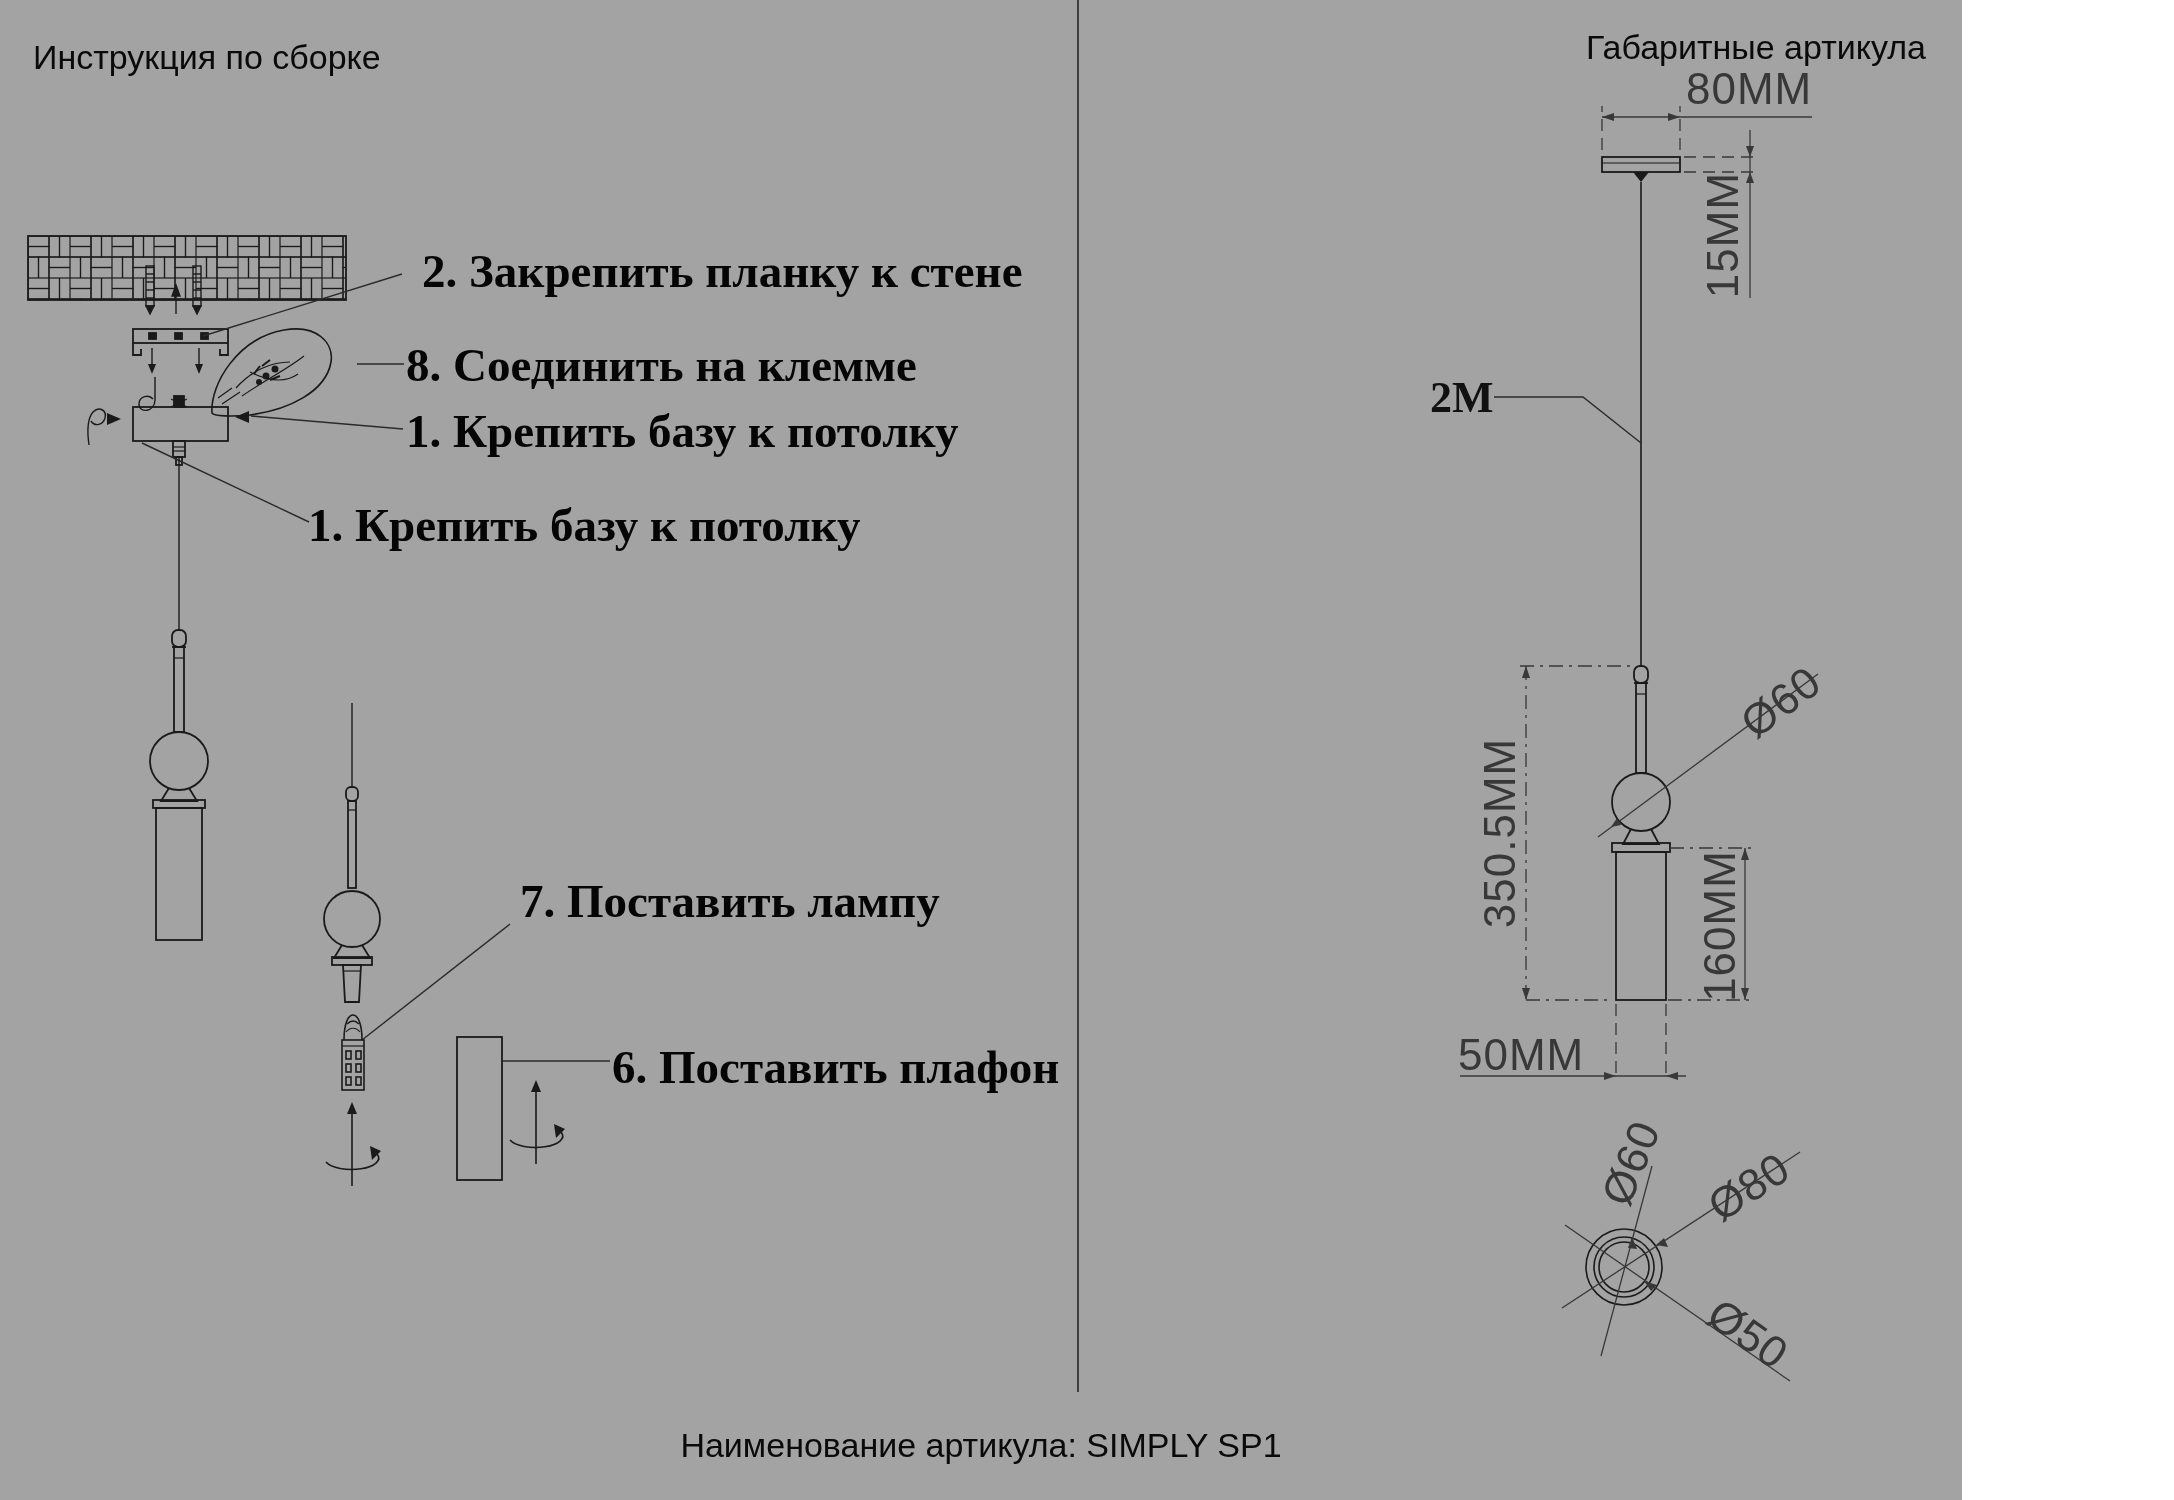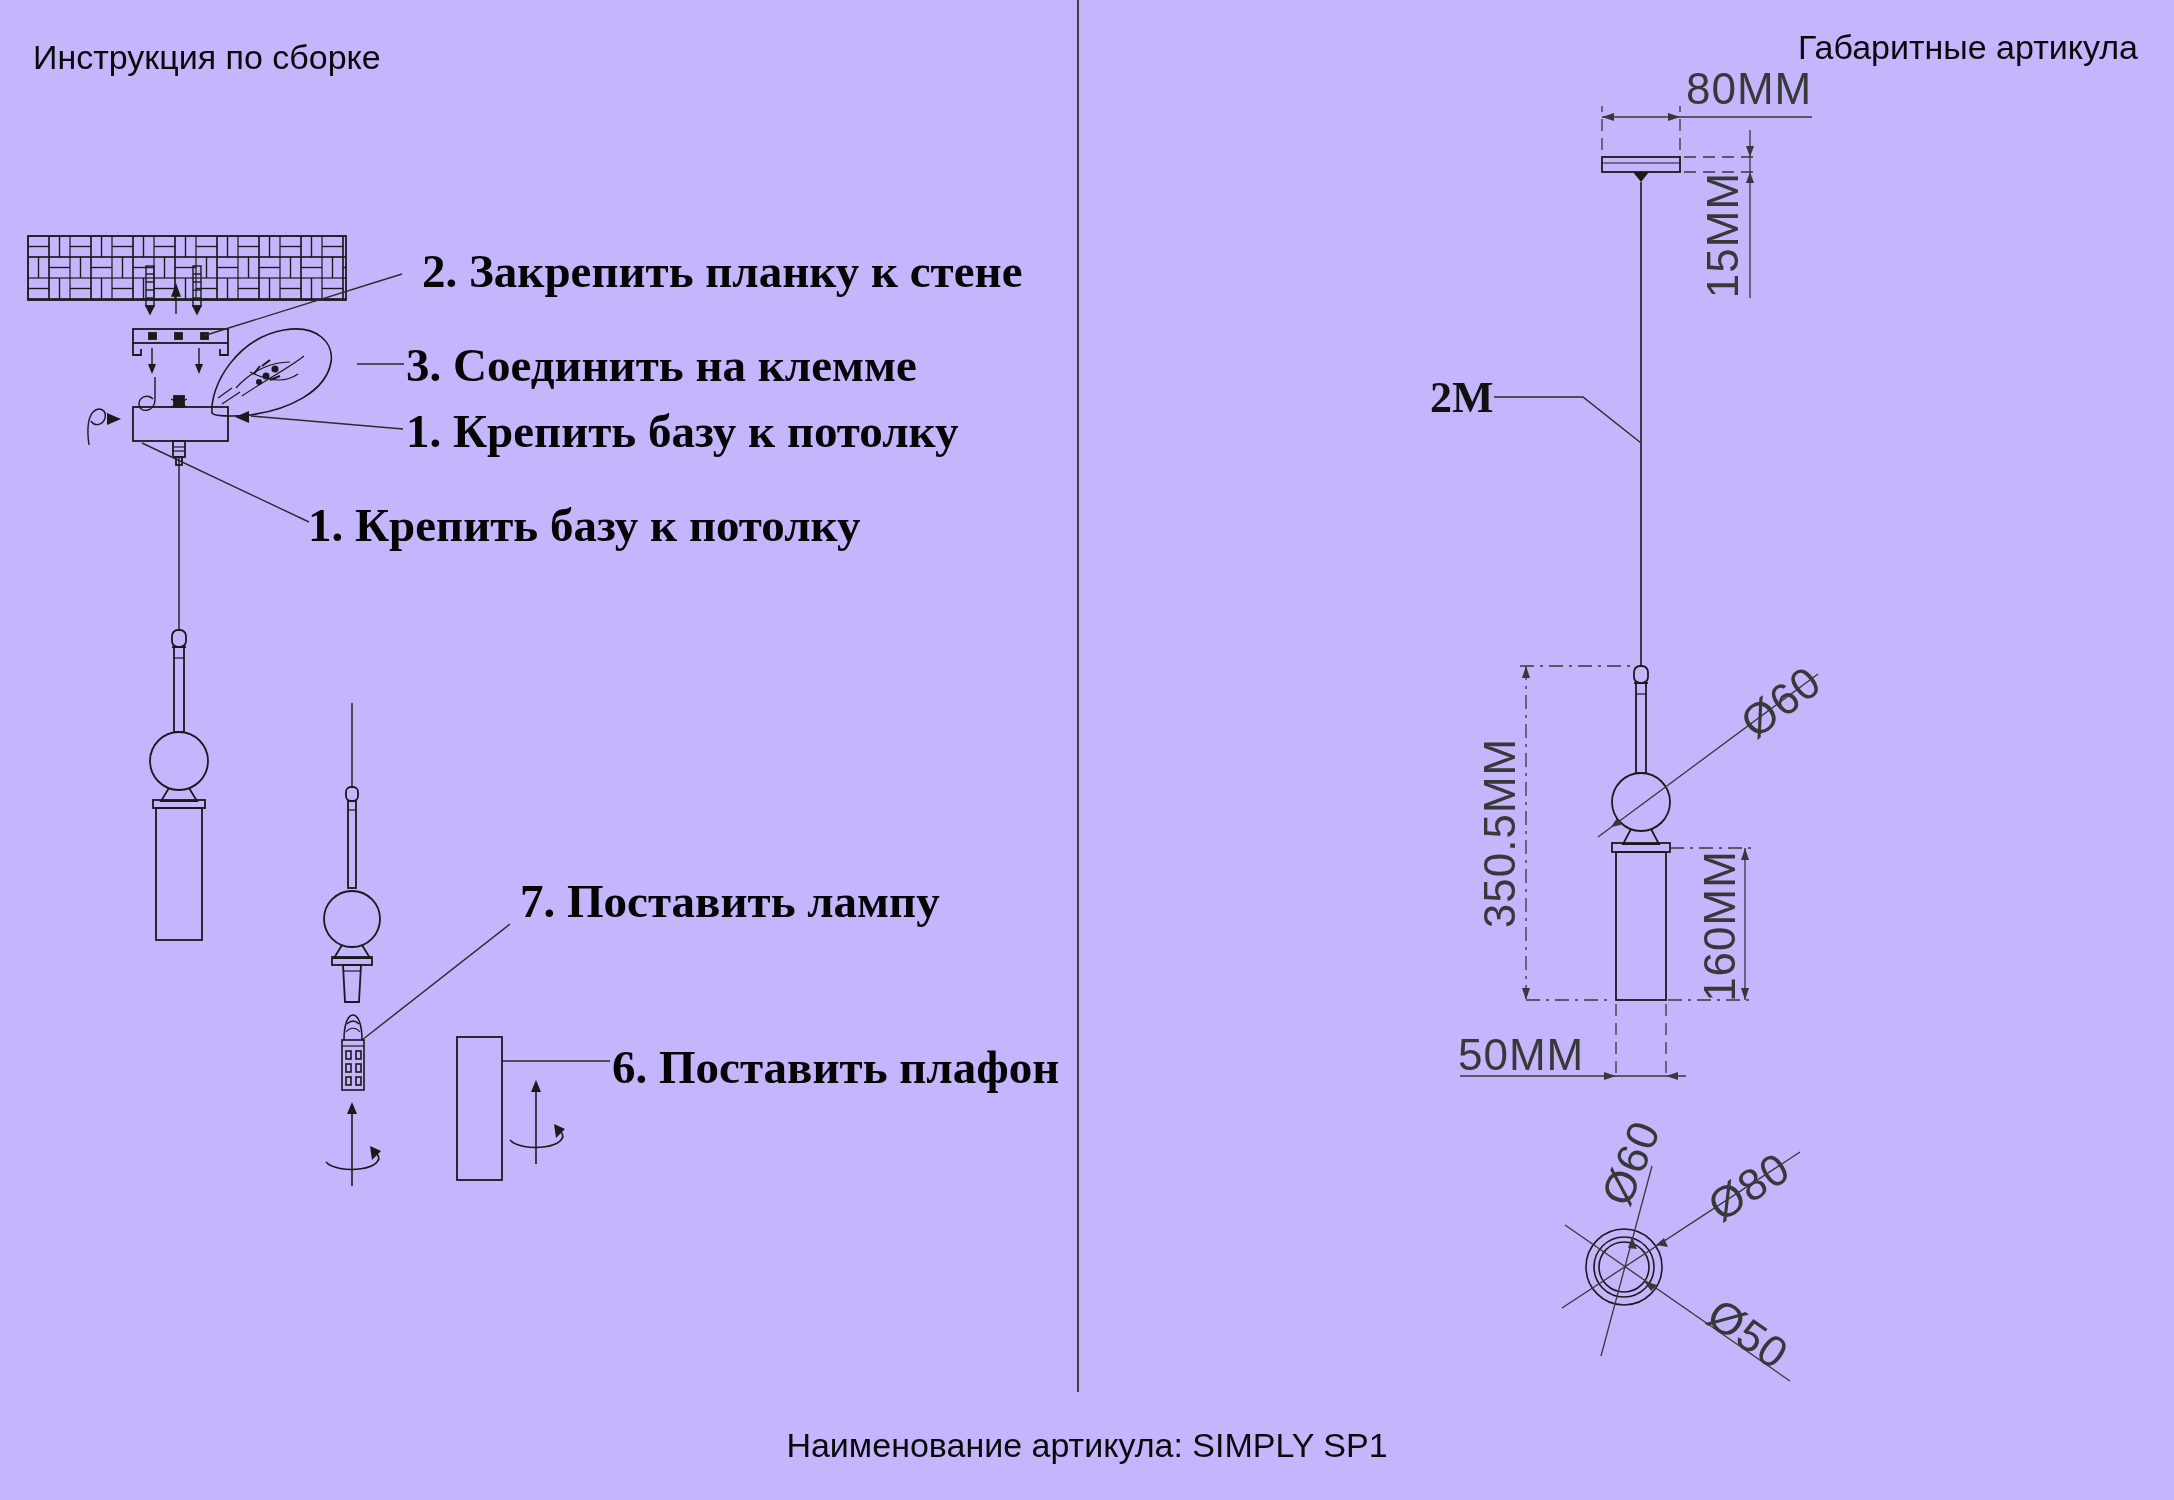--- a/index.html
+++ b/index.html
@@ -1,17 +1,17 @@
 <!DOCTYPE html>
 <html><head>
 <meta charset="utf-8">
 <style>
   html,body{margin:0;padding:0;background:#ffffff;}
   .canvas{
-    position:relative;width:2174px;height:1500px;background:#c4b5fd;
+    position:relative;width:1962px;height:1500px;background:#a3a3a3;
     font-family:"Liberation Sans", sans-serif;color:#111;overflow:hidden;
   }
   .abs{position:absolute;white-space:nowrap;}
   .panel-title{font-size:34px;color:#0a0a0a;}
   .step-label{font-family:"Liberation Serif", serif;font-weight:700;font-size:47px;color:#050505;}
   .dim-label{font-size:44px;color:#383838;letter-spacing:1px;}
   .dim-rot{transform:translate(-50%,-50%) rotate(-90deg);}
   .serif-dim{font-family:"Liberation Serif", serif;font-weight:700;font-size:44px;color:#111;}
   .caption{left:0;right:0;text-align:center;font-size:34px;color:#0a0a0a;}
   svg{position:absolute;left:0;top:0;}
@@ -248,21 +248,21 @@
       <polygon points="1644,1281 1657,1285 1651,1291" fill="#383838" stroke="none"></polygon>
     </g>
   </svg>
 
   <div class="divider" style="left:1077px;top:0;width:2px;height:1392px;"></div>
 
   <div class="abs panel-title" style="left:33px;top:38px;">Инструкция по сборке</div>
   <div class="abs panel-title" style="right:36px;top:28px;">Габаритные артикула</div>
 
   <div class="abs step-label" style="left:402px;top:244px;margin-left:20px;">2. Закрепить планку к стене</div>
-  <div class="abs step-label" style="left:406px;top:338px;">3. Соединить на клемме</div>
+  <div class="abs step-label" style="left:406px;top:338px;">8. Соединить на клемме</div>
   <div class="abs step-label" style="left:406px;top:404px;">1. Крепить базу к потолку</div>
   <div class="abs step-label" style="left:308px;top:498px;">1. Крепить базу к потолку</div>
   <div class="abs step-label" style="left:520px;top:874px;">7. Поставить лампу</div>
   <div class="abs step-label" style="left:612px;top:1040px;">6. Поставить плафон</div>
 
   <div class="abs serif-dim" style="left:1430px;top:372px;text-align:center;">2M</div>
 
   <div class="abs dim-label" style="left:1686px;top:64px;">80MM</div>
   <div class="abs dim-label dim-rot" style="left:1723px;top:235px;">15MM</div>
   <div class="abs dim-label dim-rot" style="left:1500px;top:833px;">350.5MM</div>

